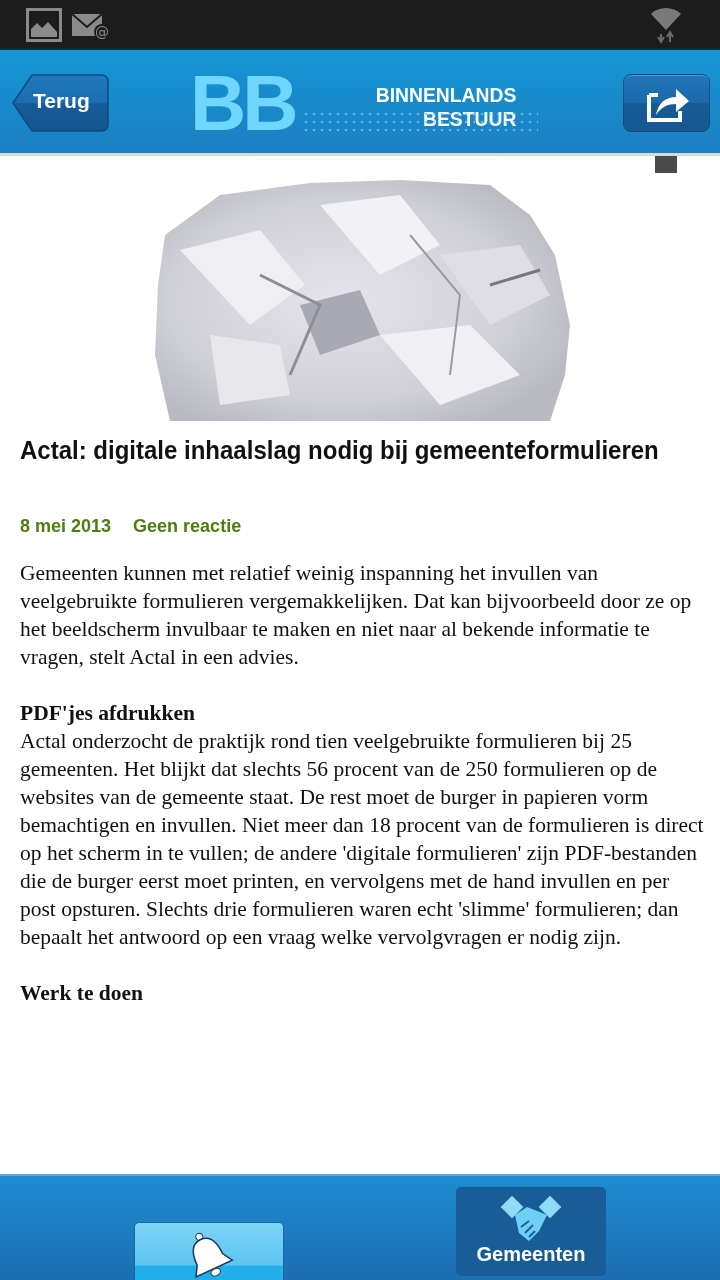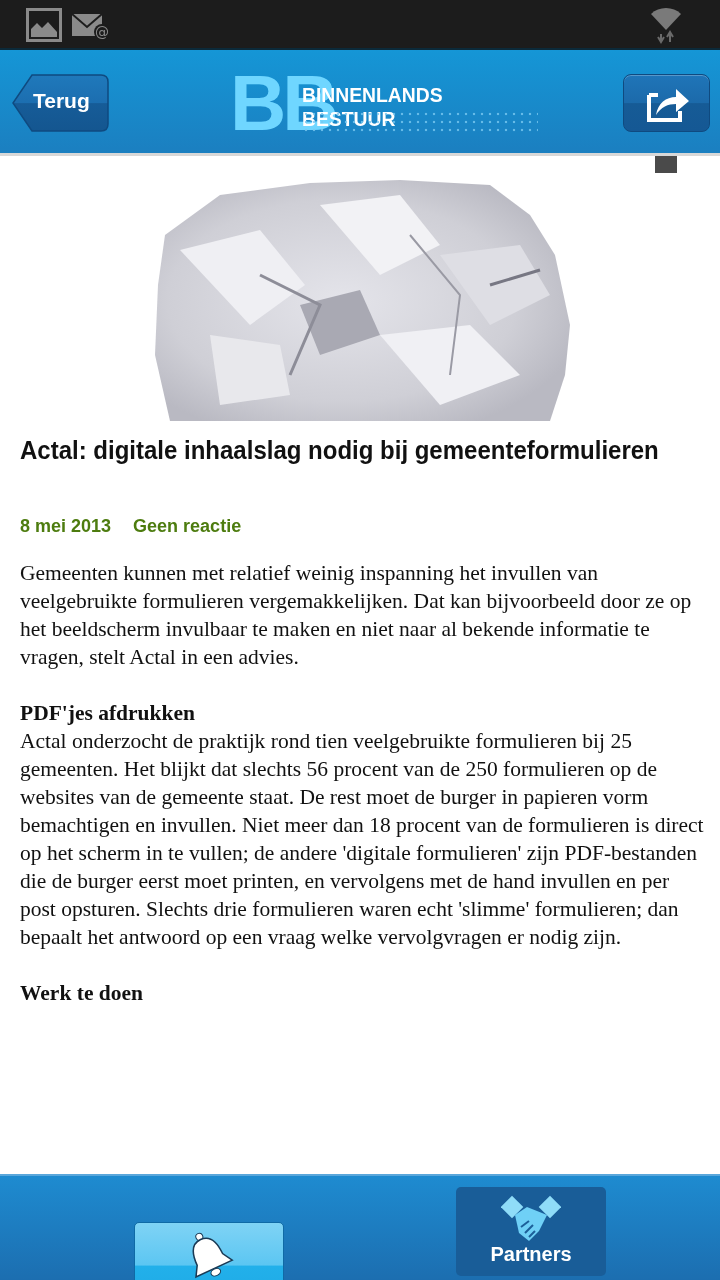--- a/index.html
+++ b/index.html
@@ -12,30 +12,30 @@
   .sb-right { position: absolute; right: 30px; top: 4px; display: flex; align-items: center; gap: 10px; height: 42px; flex-direction: column; }
   .sb-time { color: #b9b9b9; font-size: 34px; font-family: "DejaVu Sans", sans-serif; font-weight: 300; letter-spacing: 1px; }
   .sb-pct { color: #b9b9b9; font-size: 22px; font-family: "DejaVu Sans", sans-serif; }
   .battery { width: 22px; height: 34px; position: relative; }
   .battery .cap { position: absolute; left: 6px; top: 0; width: 10px; height: 4px; background: #555; }
   .battery .body { position: absolute; left: 0; top: 4px; width: 22px; height: 30px; background: #4a4a4a; }
   .battery .fill { position: absolute; left: 0; bottom: 0; width: 22px; height: 21px; background: #8fd400; }
 
   
   .header { position: absolute; left: 0; top: 50px; width: 720px; height: 106px;
-    background: linear-gradient(#1596d6, #1b7fc0); border-bottom: 3px solid #d8d8d8; }
+    background: linear-gradient(#1596d6, #1b7fc0); border-bottom: 3px solid #d8d8d8; text-align: right; }
   .back-btn { position: absolute; left: 12px; top: 24px; width: 97px; height: 58px; }
   .back-btn svg { position: absolute; left: 0; top: 0; }
   .back-btn span { position: absolute; left: 21px; top: 15px; color: #fff; font-weight: bold; font-size: 21px; font-family: "Liberation Sans", sans-serif; }
   .share-btn { position: absolute; left: 623px; top: 24px; width: 87px; height: 58px; border-radius: 8px;
     background: linear-gradient(#1f75b8 0%, #1c6aaa 50%, #165b96 51%, #155894 100%); border: 1px solid #0f4a80; box-shadow: inset 0 1px 0 rgba(255,255,255,0.25); }
   .share-btn svg { position: absolute; left: 22px; top: 8px; }
   .logo { position: absolute; left: 190px; top: 20px; width: 345px; height: 66px; }
   .logo-bb { position: absolute; left: 0; top: -4px; font-size: 78px; font-weight: bold; letter-spacing: -4px; line-height: 74px;
-    color: #6fd6ff; font-family: "Liberation Sans", sans-serif; margin-left: 40px; }
+    color: #6fd6ff; font-family: "Liberation Sans", sans-serif; }
   .logo-text { position: absolute; left: 112px; top: 13px; color: #ffffff; font-weight: bold; font-size: 21px; letter-spacing: 0px; font-family: "Liberation Sans", sans-serif; transform: scaleX(0.92); transform-origin: left; }
   .logo-dots { position: absolute; left: 112px; top: 40px; width: 236px; height: 26px;
     background-image: radial-gradient(circle, rgba(120,200,240,0.8) 1.3px, transparent 1.6px);
     background-size: 8px 8px; }
 
   
   .content { position: absolute; left: 0; top: 159px; width: 720px; height: 1015px; overflow: hidden; }
   .hero { position: absolute; left: 20px; top: 16px; width: 680px; height: 246px; background: #ffffff; }
   .title { position: absolute; left: 20px; top: 275px; width: 680px; font-size: 25px; line-height: 33px; font-weight: bold; color: #111; font-family: "Liberation Sans", sans-serif; transform: scaleX(0.96); transform-origin: left; }
   .meta { position: absolute; left: 20px; top: 357px; font-size: 18px; font-weight: bold; color: #4d7c0f; font-family: "Liberation Sans", sans-serif; }
@@ -183,15 +183,15 @@
 
   <div class="tab tab-inactive" style="left:456px;">
     <span>
       <svg width="60" height="52" viewBox="0 0 60 52">
         <rect x="3" y="6" width="16" height="16" transform="rotate(45 11 14)" fill="#8fdcf8"></rect>
         <rect x="41" y="6" width="16" height="16" transform="rotate(45 49 14)" fill="#8fdcf8"></rect>
         <path d="M14 22 L26 14 L36 18 L46 22 L38 38 L28 48 L18 40 Z" fill="#6fd0f6"></path>
         <path d="M20 34 L28 28 M24 40 L32 32 M28 44 L34 38" stroke="#1c5f99" stroke-width="2"></path>
       </svg>
     </span>
-    <span class="lbl">Partners</span>
+    <span class="lbl">Gemeenten</span>
   </div>
 </div>
 
 </body></html>

